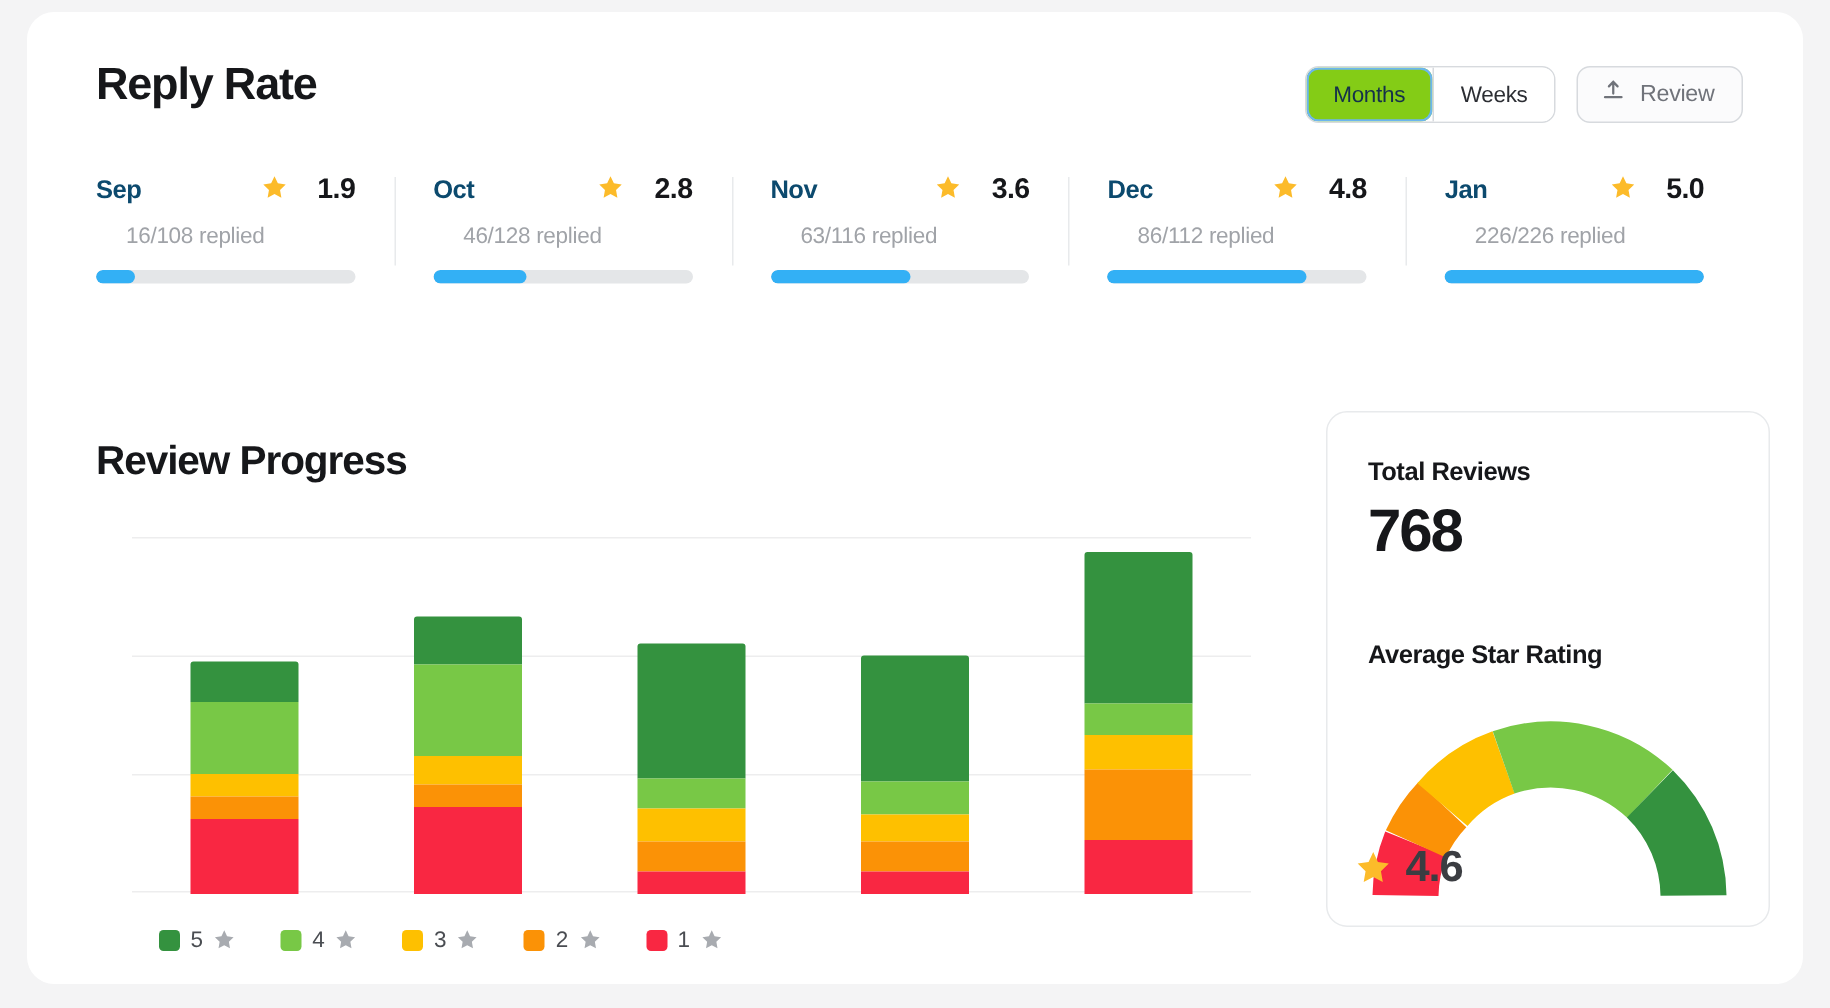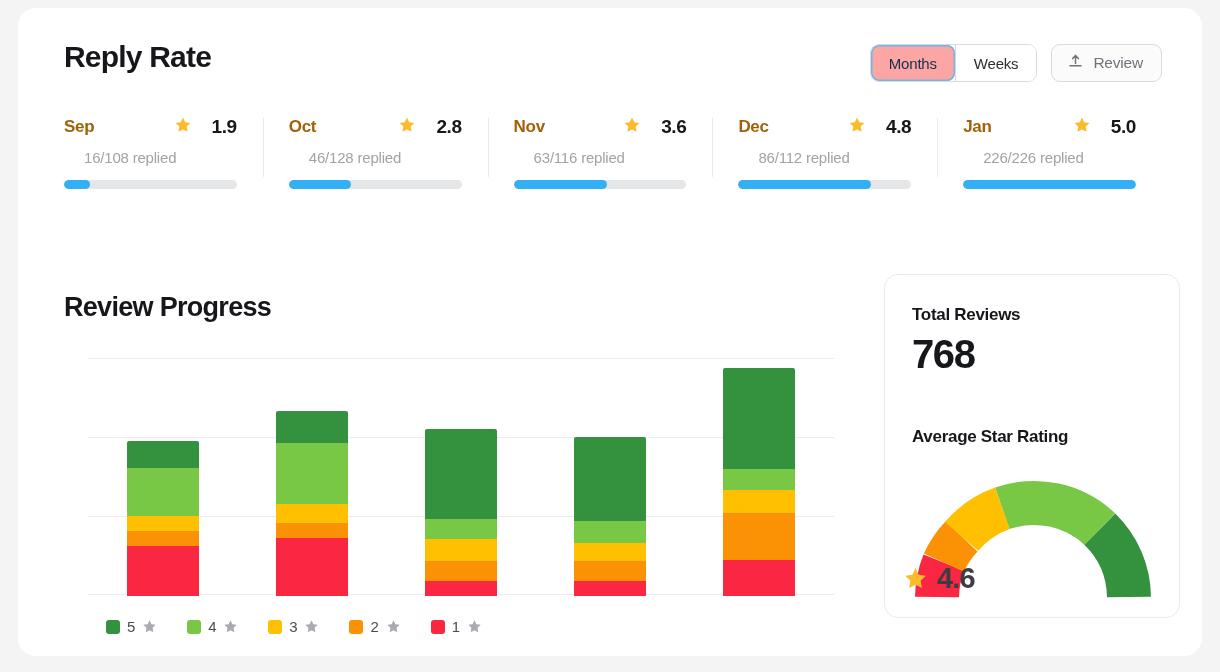--- a/index.html
+++ b/index.html
@@ -35,21 +35,21 @@
     border: 1px solid #d7dade; border-radius: 9px;
     overflow: hidden; height: 38px;
   }
   .seg {
     padding: 0 18px; height: 100%;
     display: flex; align-items: center; justify-content: center;
     font-size: 15px; color: #2c2e33; background: #fff;
     cursor: pointer; letter-spacing: -0.2px;
   }
   .seg.active {
-    background: #fca5a5; color: #14304b; font-weight: 400;
+    background: #84cc16; color: #14304b; font-weight: 400;
     box-shadow: inset 0 0 0 1.5px #6cb6ee;
     border-radius: 8px;
   }
   .seg-div { width: 1px; background: #d7dade; }
   .export-btn {
     display: flex; align-items: center; gap: 9px;
     height: 38px; padding: 0 18px 0 15px;
     border: 1px solid #d7dade; border-radius: 9px;
     background: #fbfbfc; color: #70737a; font-size: 15.5px;
     cursor: pointer; letter-spacing: -0.2px;
@@ -58,21 +58,21 @@
 
   
   .stats { position: absolute; left: 46px; top: 108px; right: 40px; display: flex; }
   .stat { flex: 1; padding-right: 26px; position: relative; }
   .stat + .stat { padding-left: 26px; }
   .stat + .stat::before {
     content: ""; position: absolute; left: 0; top: 2px; bottom: 12px;
     width: 1px; background: #e8eaec;
   }
   .stat-top { display: flex; align-items: center; justify-content: space-between; }
-  .stat-month { font-size: 17px; font-weight: 700; color: #a16207; letter-spacing: -0.3px; }
+  .stat-month { font-size: 17px; font-weight: 700; color: #0c4a6e; letter-spacing: -0.3px; }
   .stat-rating { display: flex; gap: 20px; }
   .stat-rating-value { font-size: 19px; font-weight: 700; color: #16171a; letter-spacing: -0.4px; }
   .stat-sub { margin-top: 11px; font-size: 15px; color: #a0a3a8; letter-spacing: -0.2px; margin-left: 20px; }
   .bar-track {
     margin-top: 14px; height: 9px; border-radius: 6px;
     background: #e4e6e8; overflow: hidden;
   }
   .bar-fill { height: 100%; border-radius: 6px; background: #33b0f5; }
 
   

